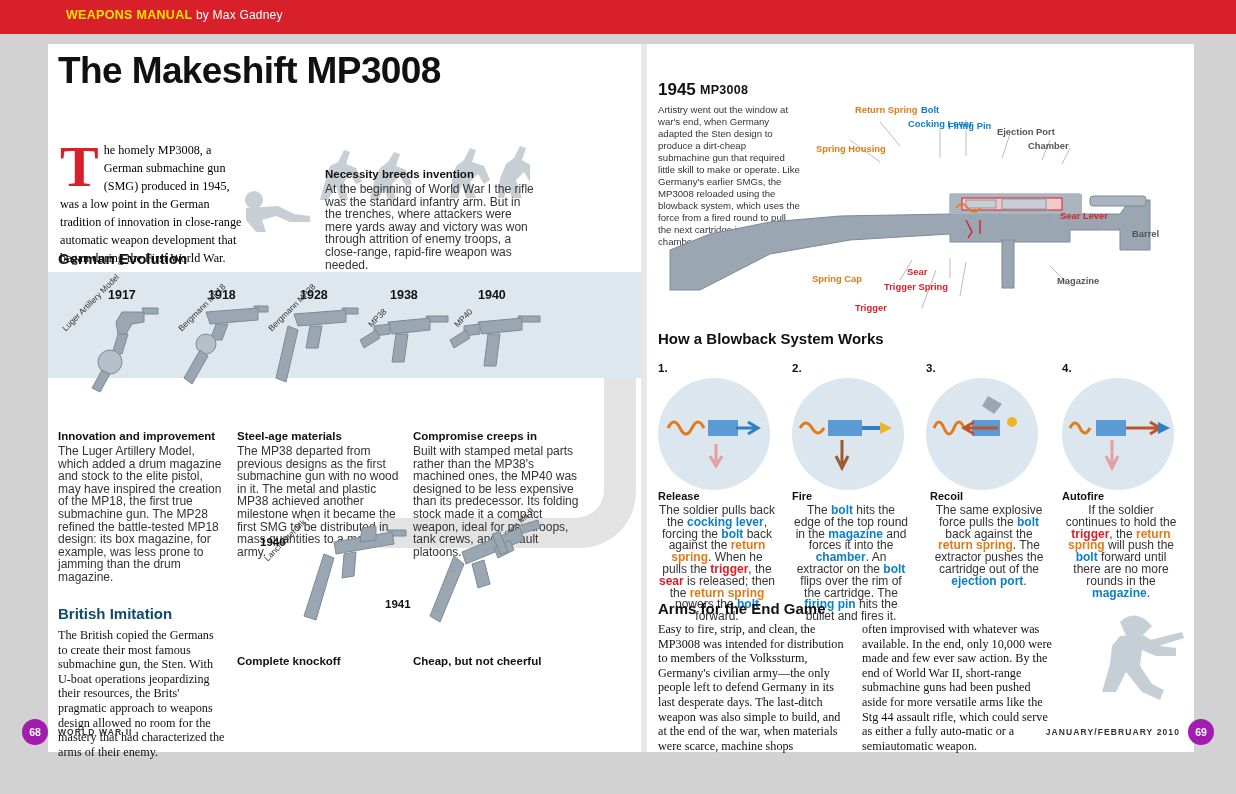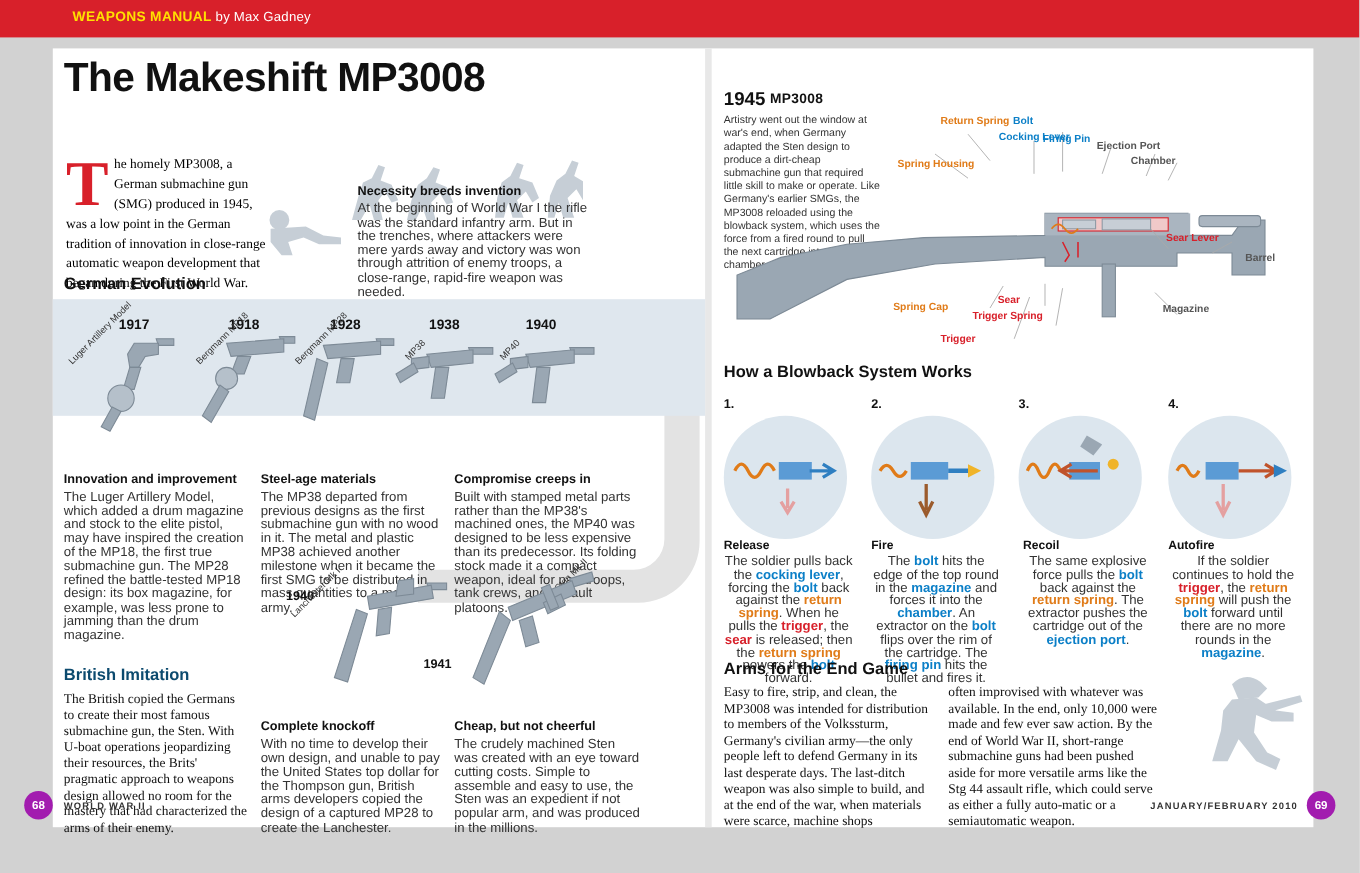--- a/index.html
+++ b/index.html
@@ -236,25 +236,23 @@
     </g>
   </svg>
 
   <div class="brit">
     <h3>British Imitation</h3>
     <p>The British copied the Germans to create their most famous submachine gun, the Sten. With U-boat operations jeopardizing their resources, the Brits' pragmatic approach to weapons design allowed no room for the mastery that had characterized the arms of their enemy.</p>
   </div>
 
   <div class="knockoff">
     <div class="h-small">Complete knockoff</div>
-    <div class="p-small">With no time to develop their own design, and unable to pay the United States top dollar for the Thompson gun, British arms developers copied the design of a captured MP28 to create the Lanchester.</div>
   </div>
   <div class="cheap">
     <div class="h-small">Cheap, but not cheerful</div>
-    <div class="p-small">The crudely machined Sten was created with an eye toward cutting costs. Simple to assemble and easy to use, the Sten was an expedient if not popular arm, and was produced in the millions.</div>
   </div>
 
   <div class="r-year">1945</div>
   <div class="r-model">MP3008</div>
   <div class="r-intro">Artistry went out the window at war's end, when Germany adapted the Sten design to produce a dirt-cheap submachine gun that required little skill to make or operate. Like Germany's earlier SMGs, the MP3008 reloaded using the blowback system, which uses the force from a fired round to pull the next cartridge into the chamber.</div>
 
   <svg style="position:absolute;left:650px;top:130px;" width="540" height="180">
     <g>
       <path d="M20 150 L20 120 L60 104 L120 92 L190 86 L300 84 L300 64 L430 64 L430 84 L470 84 L480 70 L500 70 L500 120 L470 120 L470 100 L420 100 L420 112 L300 112 L300 104 L200 110 L120 124 L50 160 L20 160 Z" fill="#9aa7b3" stroke="#7d8a96" stroke-width="1"></path>
       <rect x="300" y="64" width="132" height="20" fill="#aab5c0"></rect>

